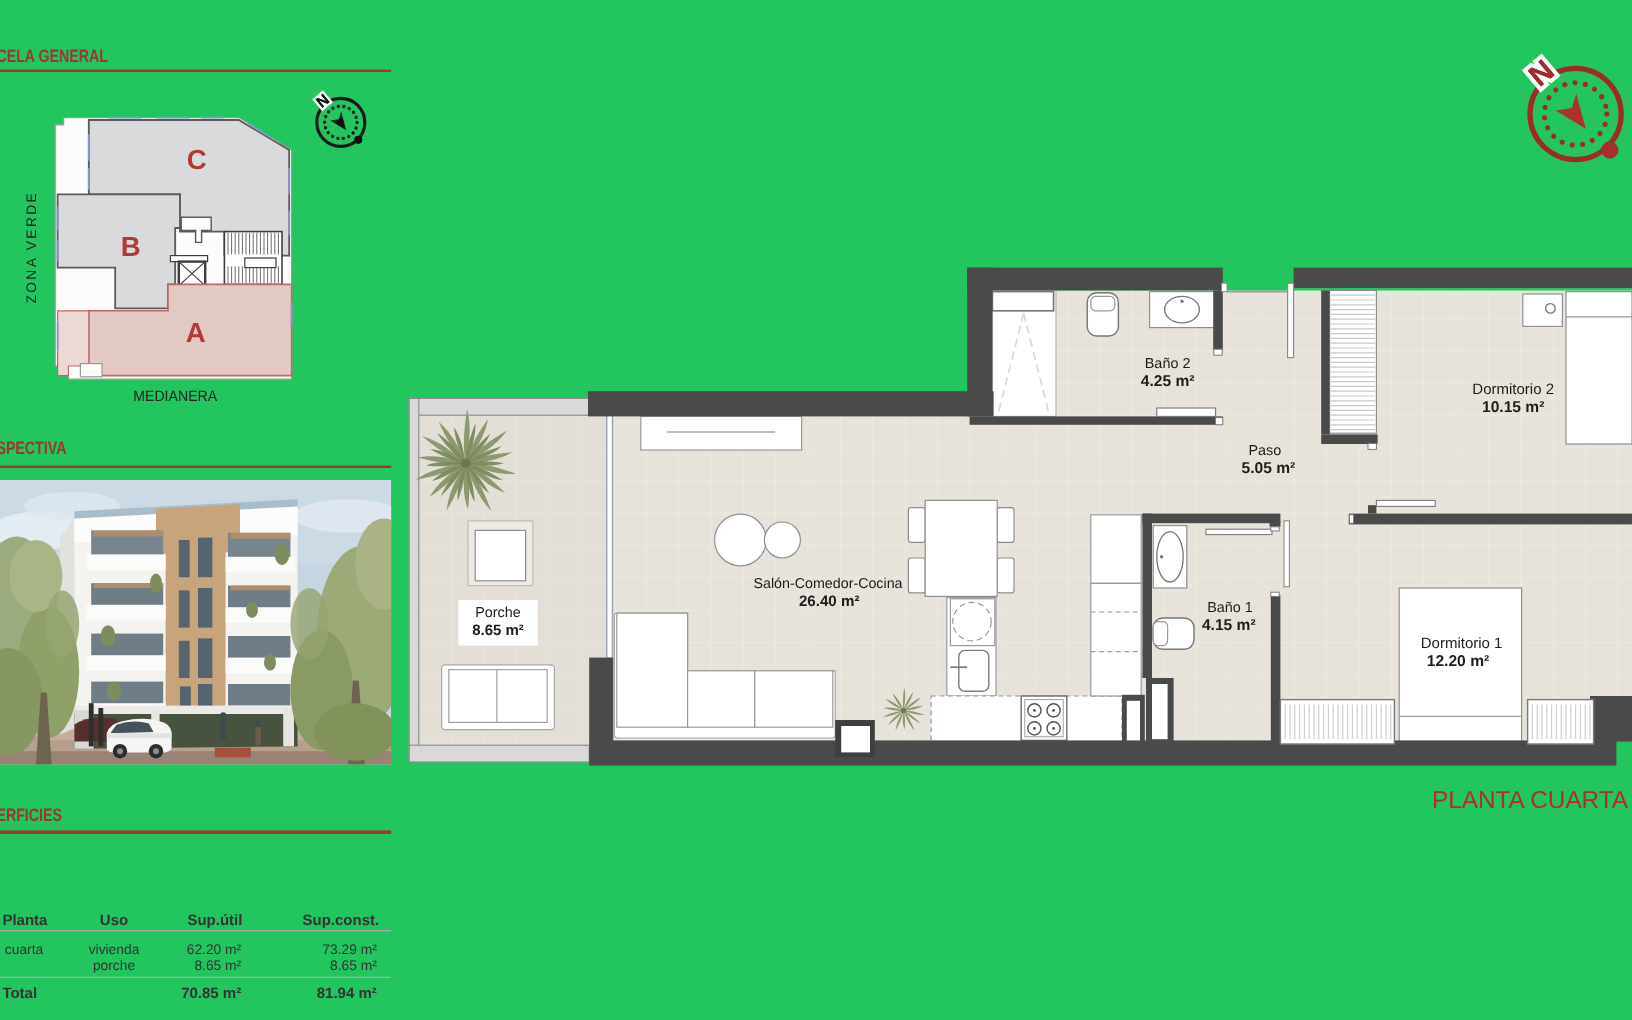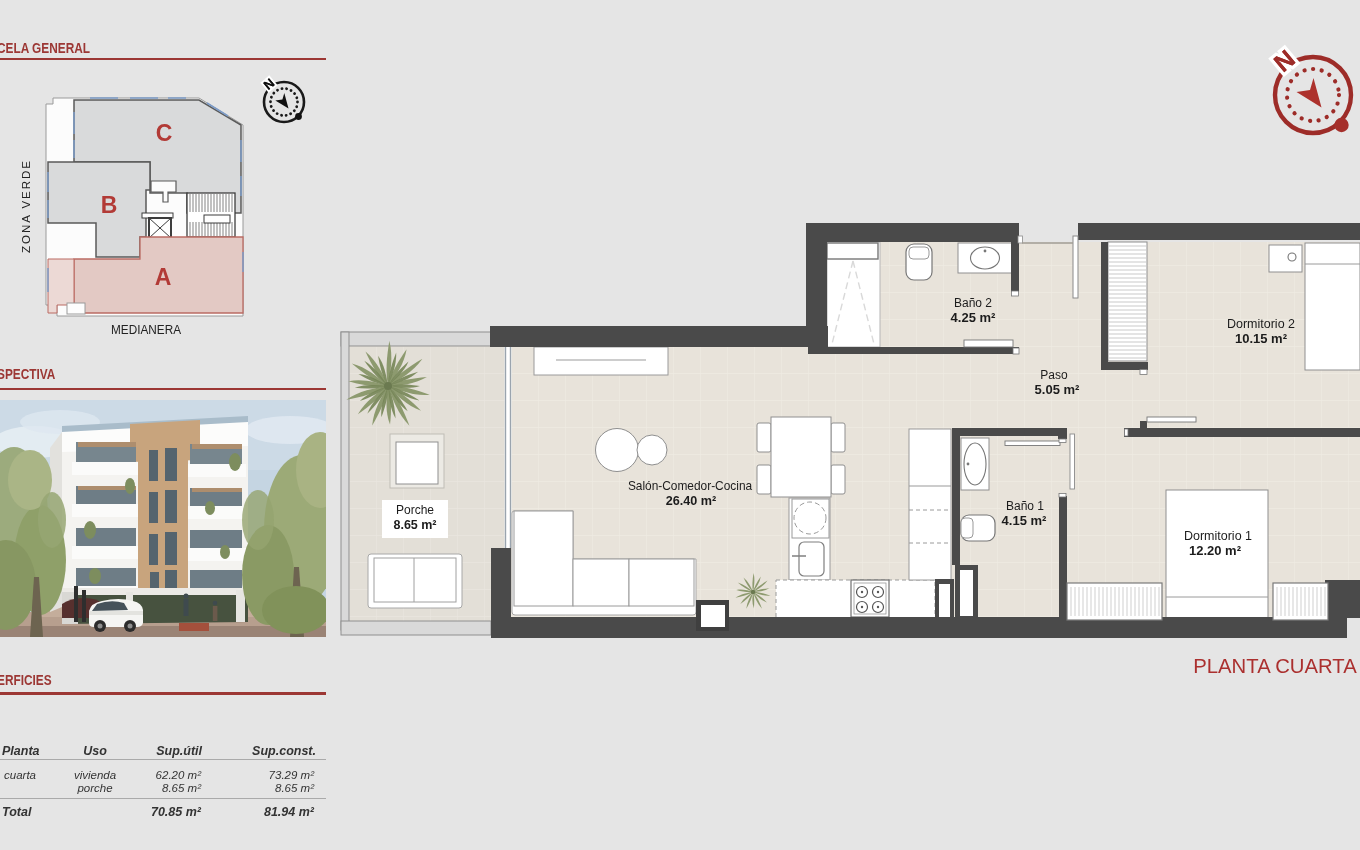--- a/index.html
+++ b/index.html
@@ -1,16 +1,16 @@
 <!DOCTYPE html>
 <html><head>
 <meta charset="utf-8">
 <style>
   html,body{margin:0;padding:0;background:#fff;}
-  #page{position:relative;width:1360px;height:850px;background:#e5e5e5;overflow:hidden;
+  #page{position:relative;width:1360px;height:850px;background:#22c55e;overflow:hidden;
         font-family:"Liberation Sans",sans-serif;}
   .hdr{position:absolute;color:#9c3734;font-weight:bold;font-size:15px;letter-spacing:0px;transform:scaleX(0.79);transform-origin:0 0;}
   .rule{position:absolute;background:#9c3734;}
   svg text{font-family:"Liberation Sans",sans-serif;}
 </style>
 </head>
 <body>
 <div id="page">
 
 <div class="hdr" style="left:-3px;top:39px;">CELA GENERAL</div>
@@ -18,21 +18,21 @@
 <div class="rule" style="left:0;top:58px;width:326px;height:2px;"></div>
 
 <div class="hdr" style="left:-3px;top:365px;">SPECTIVA</div>
 
 <div class="rule" style="left:0;top:388px;width:326px;height:2px;"></div>
 
 <div class="hdr" style="left:-3px;top:671px;">ERFICIES</div>
 
 <div class="rule" style="left:0;top:692px;width:326px;height:3px;"></div>
 
-<div style="position:absolute;left:0;top:740px;width:326px;font-size:11.5px;color:#333;font-style:italic;">
+<div style="position:absolute;left:0;top:756px;width:326px;font-size:11.5px;color:#333;">
   <svg width="326" height="85" viewBox="0 0 326 85">
 
     <g font-size="12.5" font-weight="bold" fill="#333">
       <text x="2" y="15">Planta</text>
       <text x="95" y="15" text-anchor="middle">Uso</text>
       <text x="202" y="15" text-anchor="end">Sup.útil</text>
       <text x="316" y="15" text-anchor="end">Sup.const.</text>
     </g>
 
     <line x1="0" y1="19.5" x2="326" y2="19.5" stroke="#aaa" stroke-width="1"></line>

